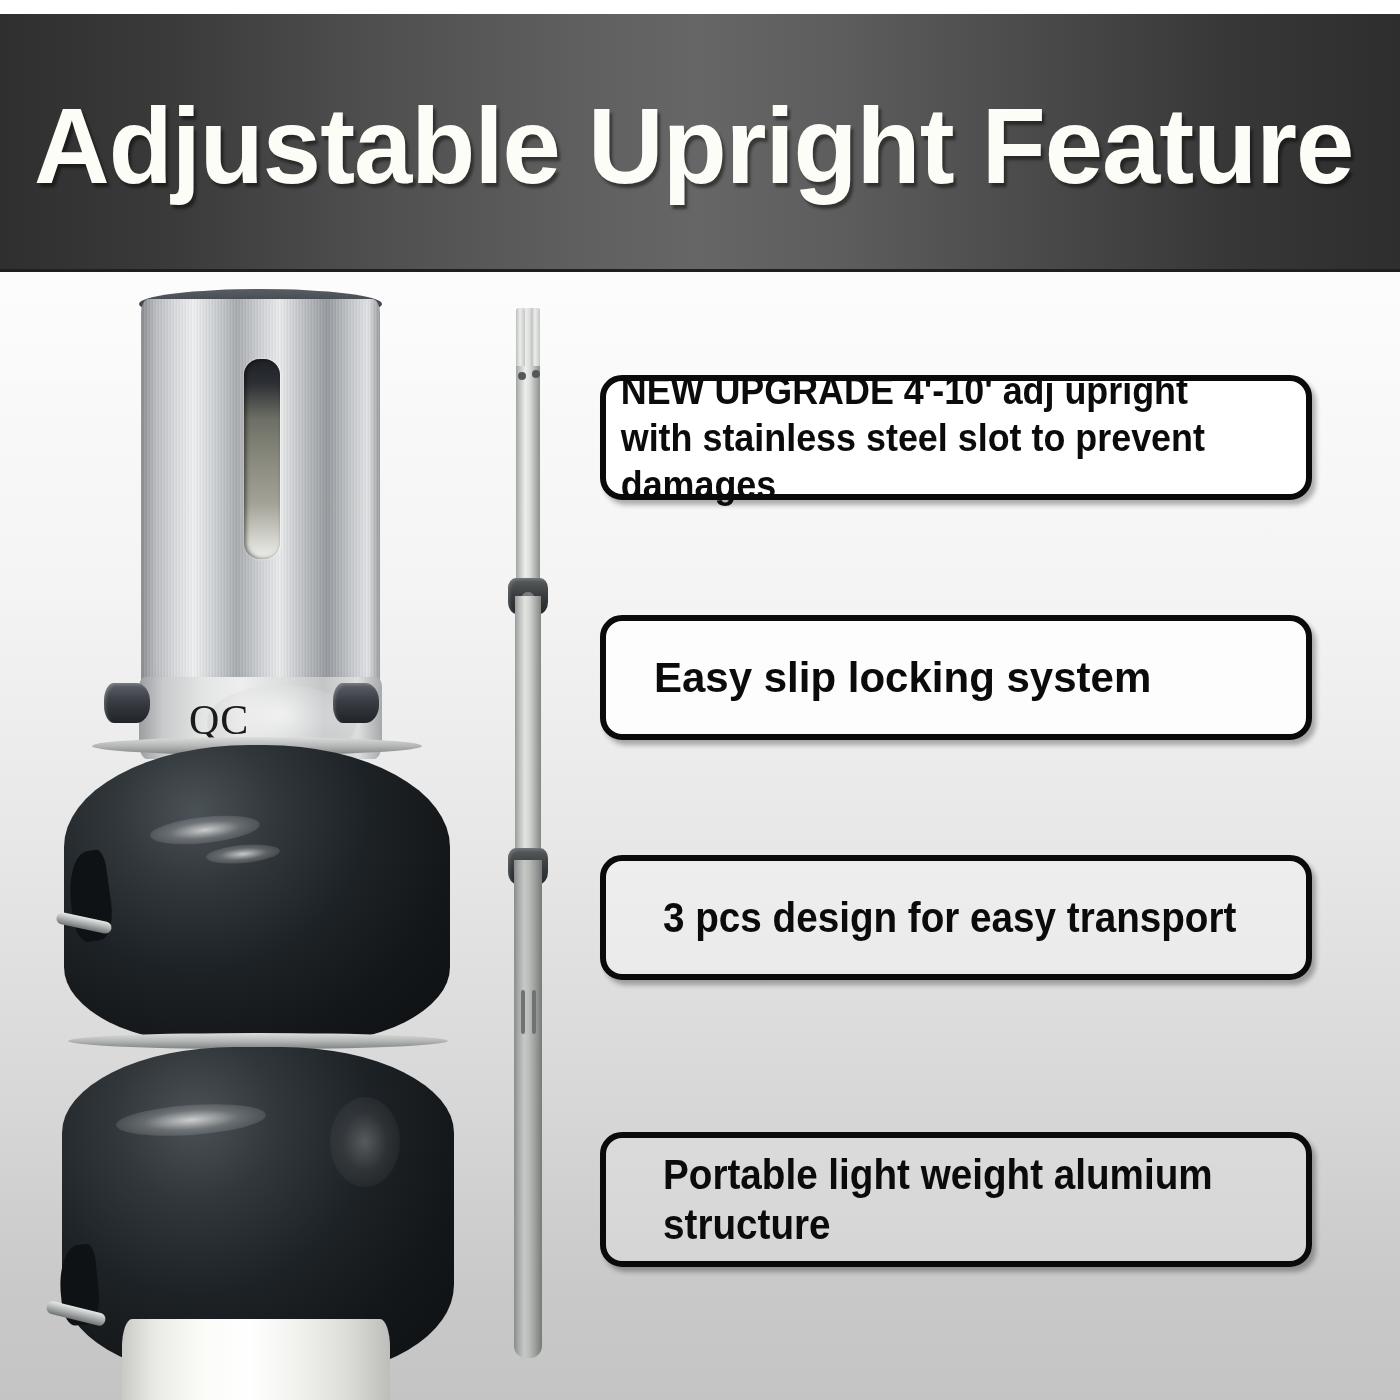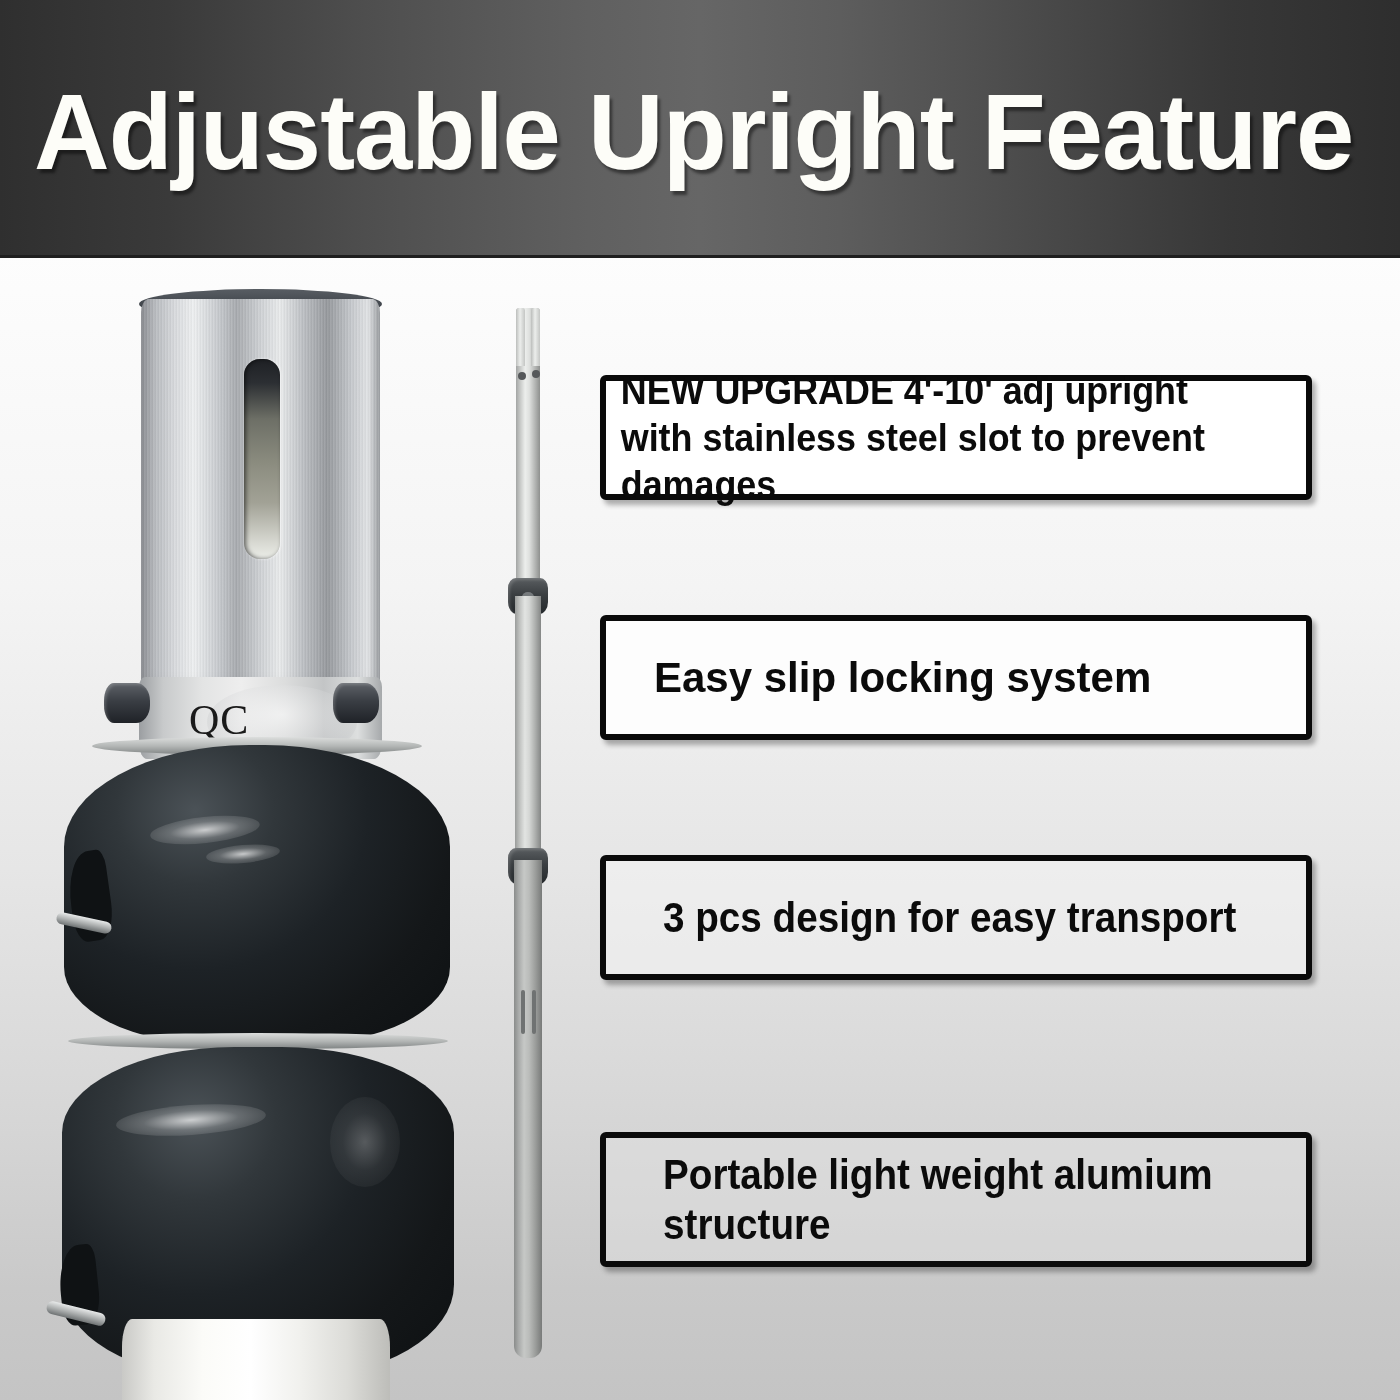--- a/index.html
+++ b/index.html
@@ -27,21 +27,21 @@
         #e6e6e6 62%,
         #d6d6d6 80%,
         #c9c9c9 92%,
         #c4c4c4 100%);
   }
 
   
   #header-banner {
     position: absolute;
     left: 0;
-    top: 0;
+    top: 14px;
     width: 1400px;
     height: 258px;
     background:
       linear-gradient(90deg,
         #2f2f2f 0%,
         #3a3a3a 12%,
         #4e4e4e 26%,
         #606060 42%,
         #666666 50%,
         #5d5d5d 60%,
@@ -392,21 +392,21 @@
   #slot-a { left: 23px; top: 690px; }
   #slot-b { left: 34px; top: 690px; }
 
   
   .feature-box {
     position: absolute;
     left: 600px;
     width: 712px;
     box-sizing: border-box;
     border: 6px solid #0a0a0a;
-    border-radius: 6px;
+    border-radius: 22px;
     background: rgba(255,255,255,0.0);
     box-shadow: 4px 5px 5px rgba(0,0,0,0.30);
     display: flex;
     flex-direction: column;
     justify-content: center;
   }
   #feature-box-1 { top: 375px;  height: 125px; background: #ffffff; }
   #feature-box-2 { top: 615px;  height: 125px; background: #fdfdfd; }
   #feature-box-3 { top: 855px;  height: 125px; background: rgba(244,244,244,0.55); }
   #feature-box-4 { top: 1132px; height: 135px; background: rgba(226,226,226,0.45); }

